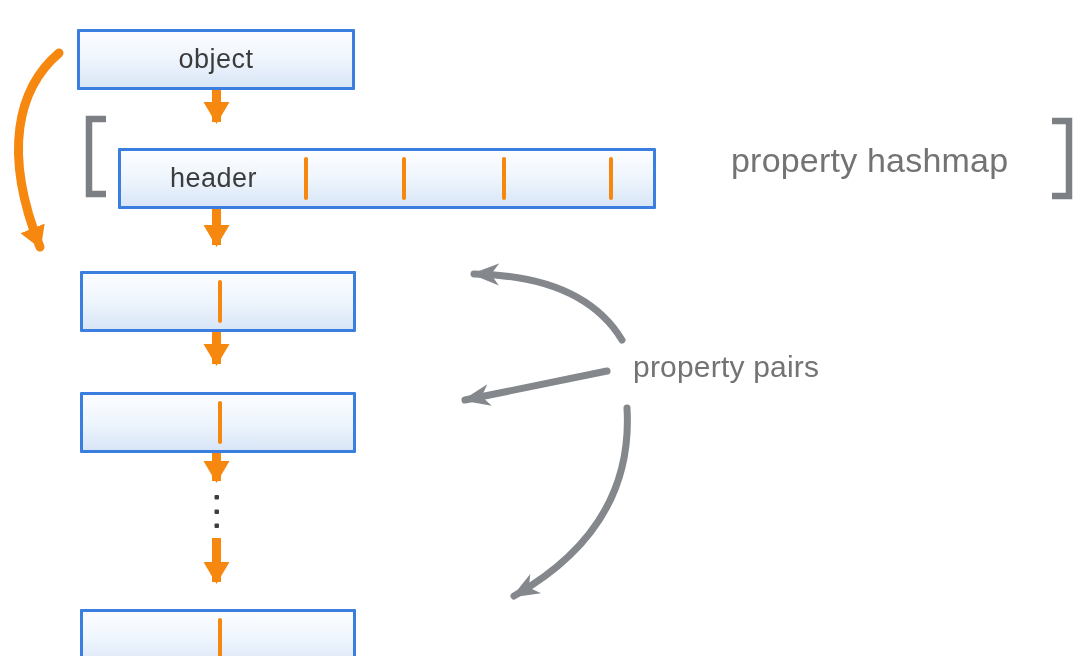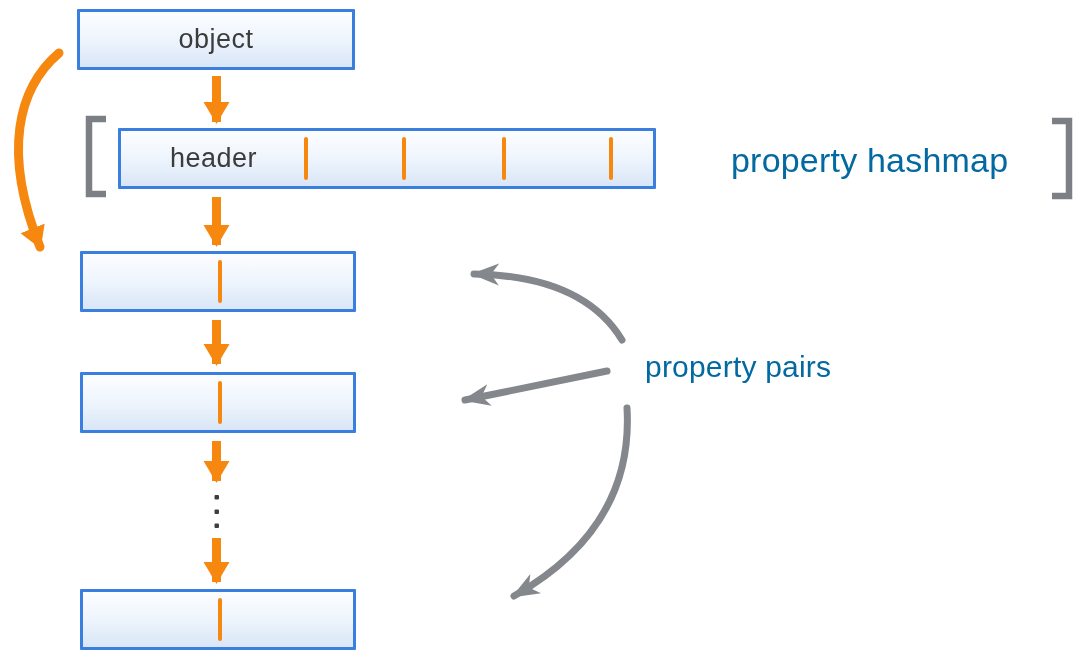--- a/index.html
+++ b/index.html
@@ -22,20 +22,21 @@
     width: 1078px;
     height: 656px;
     pointer-events: none;
   }
   .box {
     position: absolute;
     box-sizing: border-box;
     border: 3px solid #3a7fdf;
     border-radius: 1px;
     background: linear-gradient(180deg, #fcfdff 0%, #f0f6fd 45%, #d9e6f7 100%);
+    margin-top: 20px;
   }
   .object-box {
     left: 77px; top: 9px; width: 278px; height: 61px;
     display: flex; align-items: center; justify-content: center;
   }
   .header-box {
     left: 118px; top: 128px; width: 538px; height: 61px;
   }
   .box-label {
     font-size: 27px;
@@ -59,33 +60,32 @@
   }
   .pdiv {
     position: absolute;
     left: 135px; top: 6px; bottom: 6px;
     width: 4px;
     background: #f6870f;
     border-radius: 2px;
   }
   .caption {
     position: absolute;
-    color: #0369a1;
+    color: #737373;
     white-space: nowrap;
   }
   .hashmap-caption {
     left: 731px; top: 141px;
     font-size: 34px;
     letter-spacing: 0.2px;
   }
   .pairs-caption {
     left: 633px; top: 350px;
     font-size: 30px;
     letter-spacing: 0.2px;
-    margin-left: 12px;
   }
 </style>
 </head>
 <body>
 
 <div class="canvas">
 
   <svg class="overlay" width="1078" height="656" viewBox="0 0 1078 656" xmlns="http://www.w3.org/2000/svg">
     <defs>
       <marker id="head-orange" markerUnits="userSpaceOnUse" markerWidth="28" markerHeight="28" refX="20" refY="13" orient="auto">

